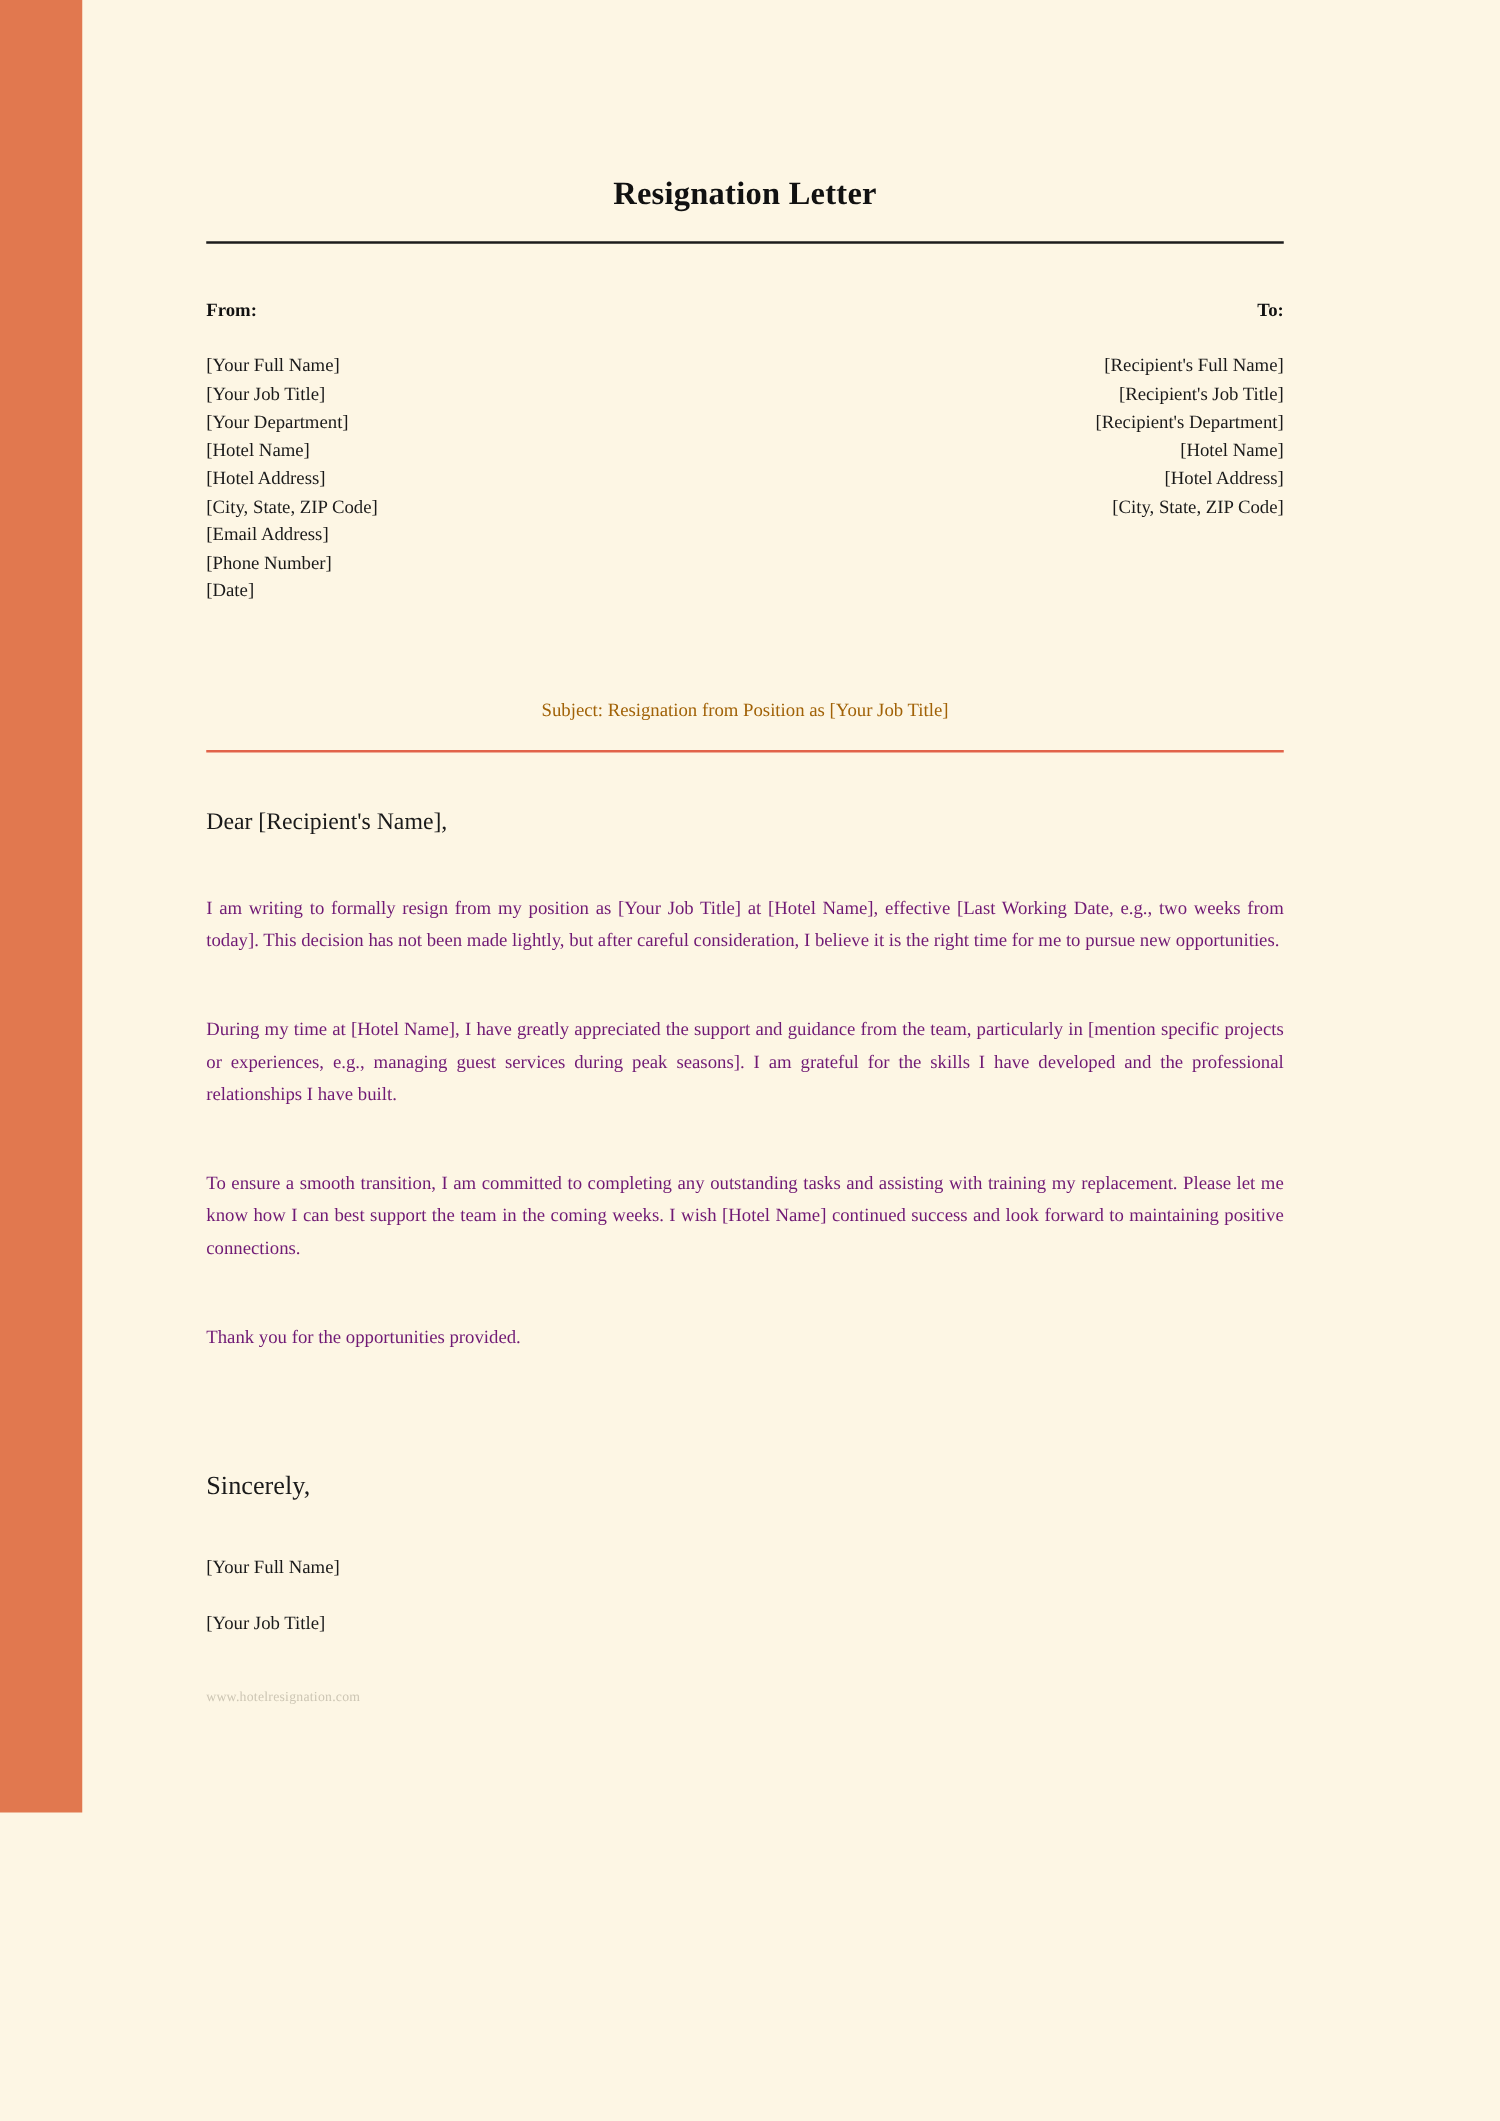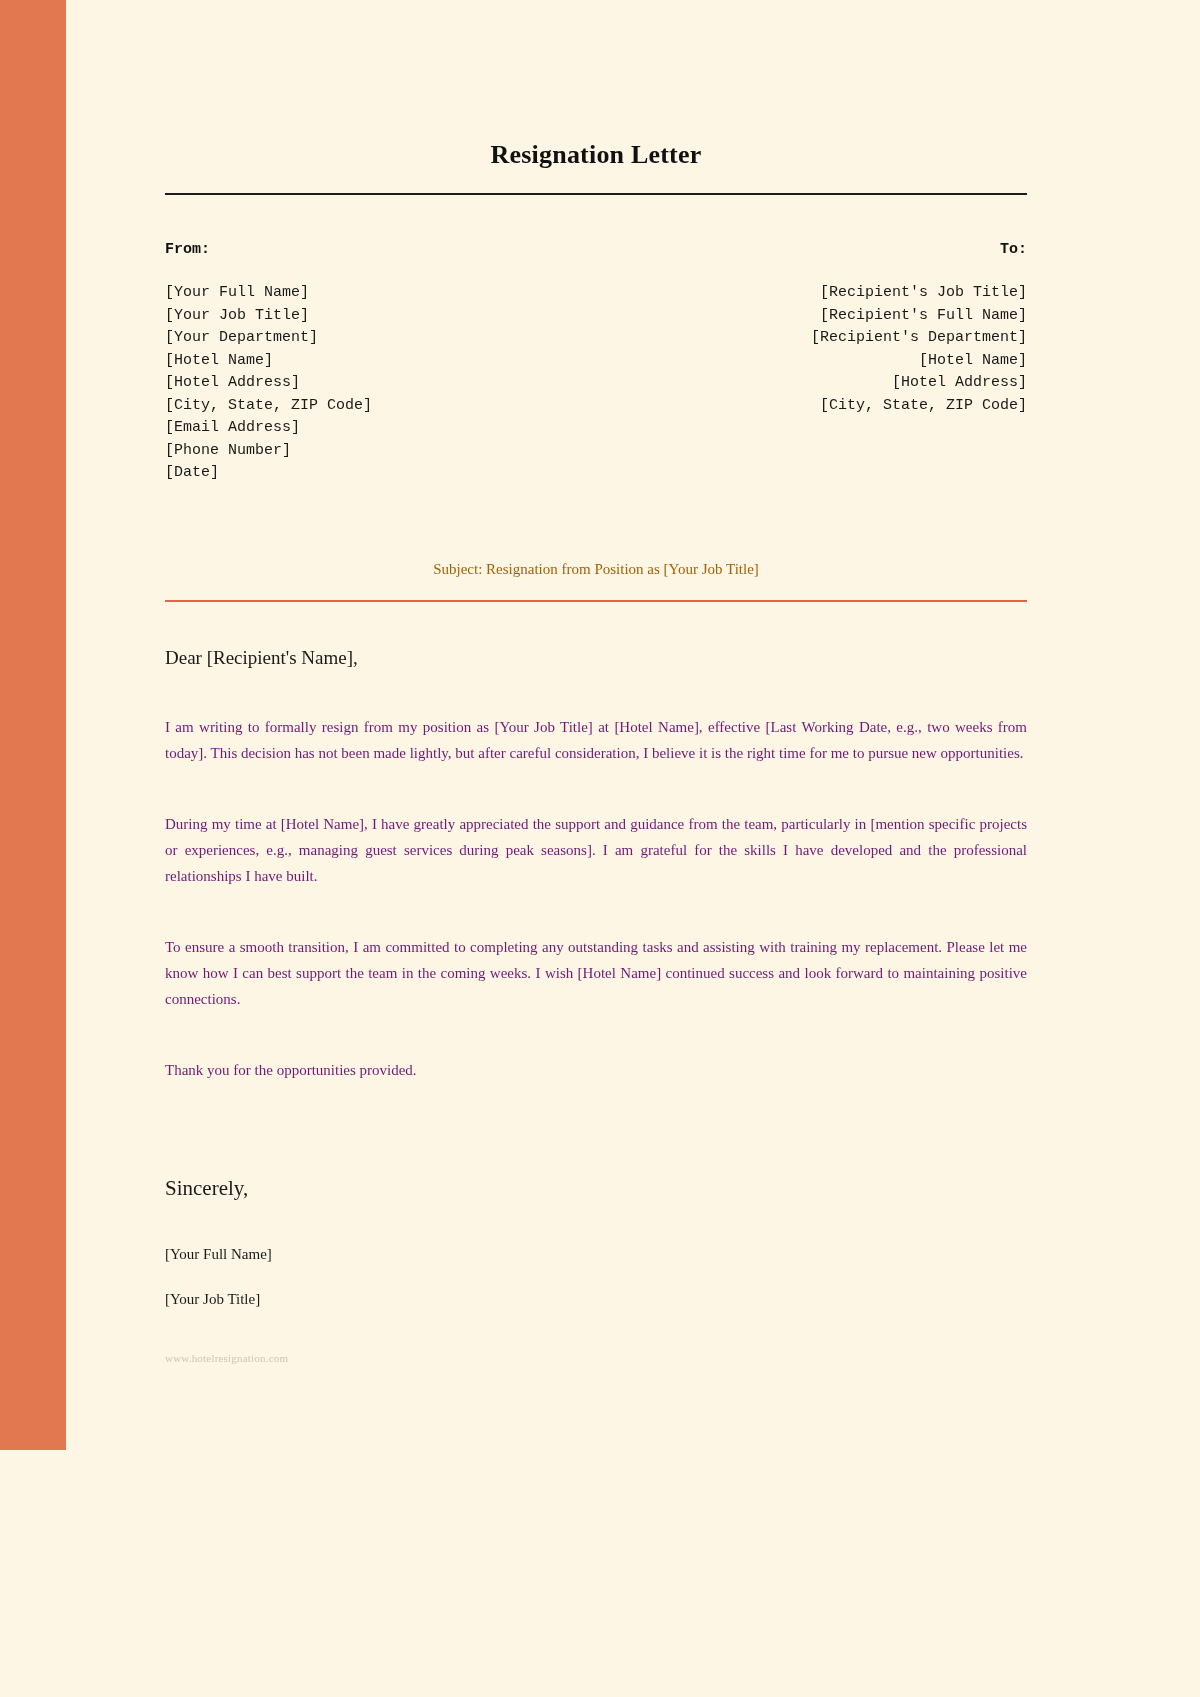--- a/index.html
+++ b/index.html
@@ -53,21 +53,20 @@
   }
   .title-rule {
     margin-top: 23px;
     border: 0;
     border-top: 2px solid #1c1c1c;
     height: 0;
   }
   .addresses {
     display: flex;
     margin-top: 46px;
-    font-family: Liberation Mono, monospace;
   }
   .addr-col {
     width: 50%;
     box-sizing: border-box;
   }
   .addr-col.to-col {
     padding-left: 7px;
     text-align: right;
   }
   .addr-label {
@@ -154,22 +153,22 @@
           <div class="addr-line">[Hotel Name]</div>
           <div class="addr-line">[Hotel Address]</div>
           <div class="addr-line">[City, State, ZIP Code]</div>
           <div class="addr-line">[Email Address]</div>
           <div class="addr-line">[Phone Number]</div>
           <div class="addr-line">[Date]</div>
         </div>
 
         <div class="addr-col to-col">
           <div class="addr-label">To:</div>
+          <div class="addr-line">[Recipient's Full Name]</div>
           <div class="addr-line">[Recipient's Job Title]</div>
-          <div class="addr-line">[Recipient's Full Name]</div>
           <div class="addr-line">[Recipient's Department]</div>
           <div class="addr-line">[Hotel Name]</div>
           <div class="addr-line">[Hotel Address]</div>
           <div class="addr-line">[City, State, ZIP Code]</div>
         </div>
 
       </div>
 
       <div class="subject">Subject: Resignation from Position as [Your Job Title]</div>
       <hr class="subject-rule">

